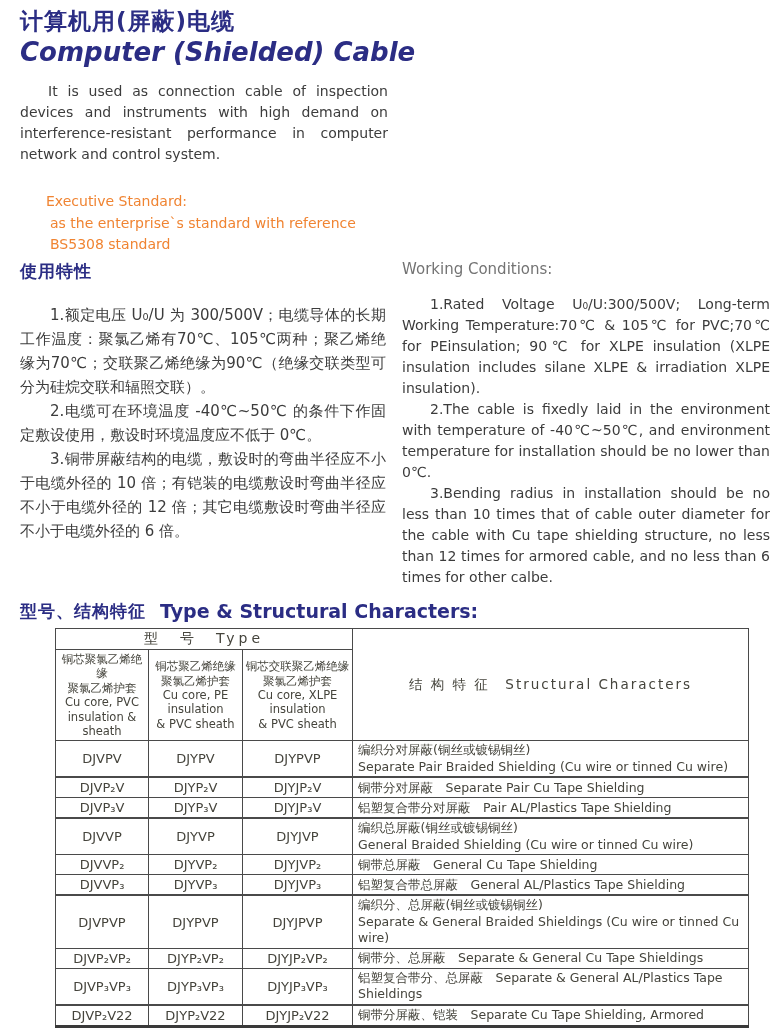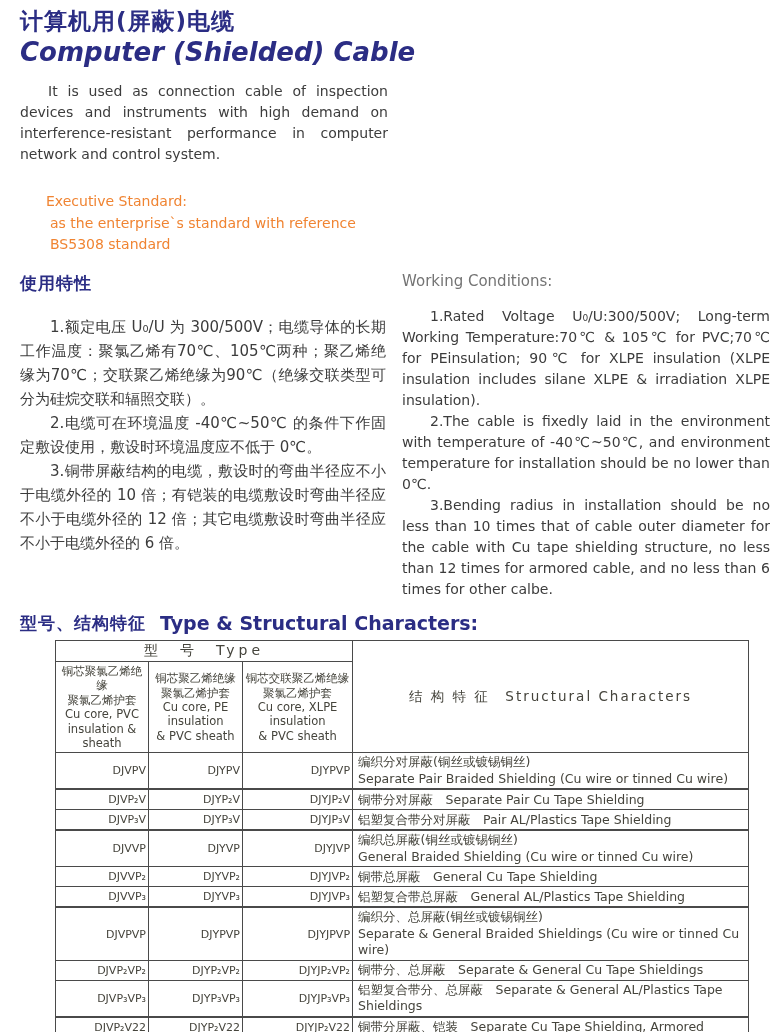--- a/index.html
+++ b/index.html
@@ -46,21 +46,21 @@
     font-size: 14px;
     line-height: 1.5;
     text-align: justify;
     color: #3c3c3c;
   }
   .indent { text-indent: 2em; }
   .orange { color: #f08432; margin-top: 26px; }
   .orange p { font-size: 14px; line-height: 1.55; }
   .orange .pad { padding-left: 26px; }
   .orange .pad2 { padding-left: 30px; }
-  .sect { margin-top: 16px; }
+  .sect { margin-top: 4px; }
   h3.head-zh {
     color: #2b2d84;
     font-size: 17px;
     font-weight: bold;
     margin-bottom: 20px;
     letter-spacing: 1px;
   }
   h3.head-en {
     color: #737373;
     font-size: 15px;
@@ -110,22 +110,22 @@
     letter-spacing: 2px;
   }
   th.col-head {
     font-size: 11.5px;
     font-weight: normal;
     line-height: 1.25;
     padding: 2px 1px;
     height: 60px;
   }
   td.model {
-    text-align: right;
-    font-size: 11px;
+    text-align: center;
+    font-size: 13px;
     line-height: 17px;
     padding: 1px 2px;
   }
   td.desc {
     font-size: 12.5px;
     line-height: 16.5px;
     padding: 1px 5px;
     text-align: left;
     margin-left: 36px;
   }

